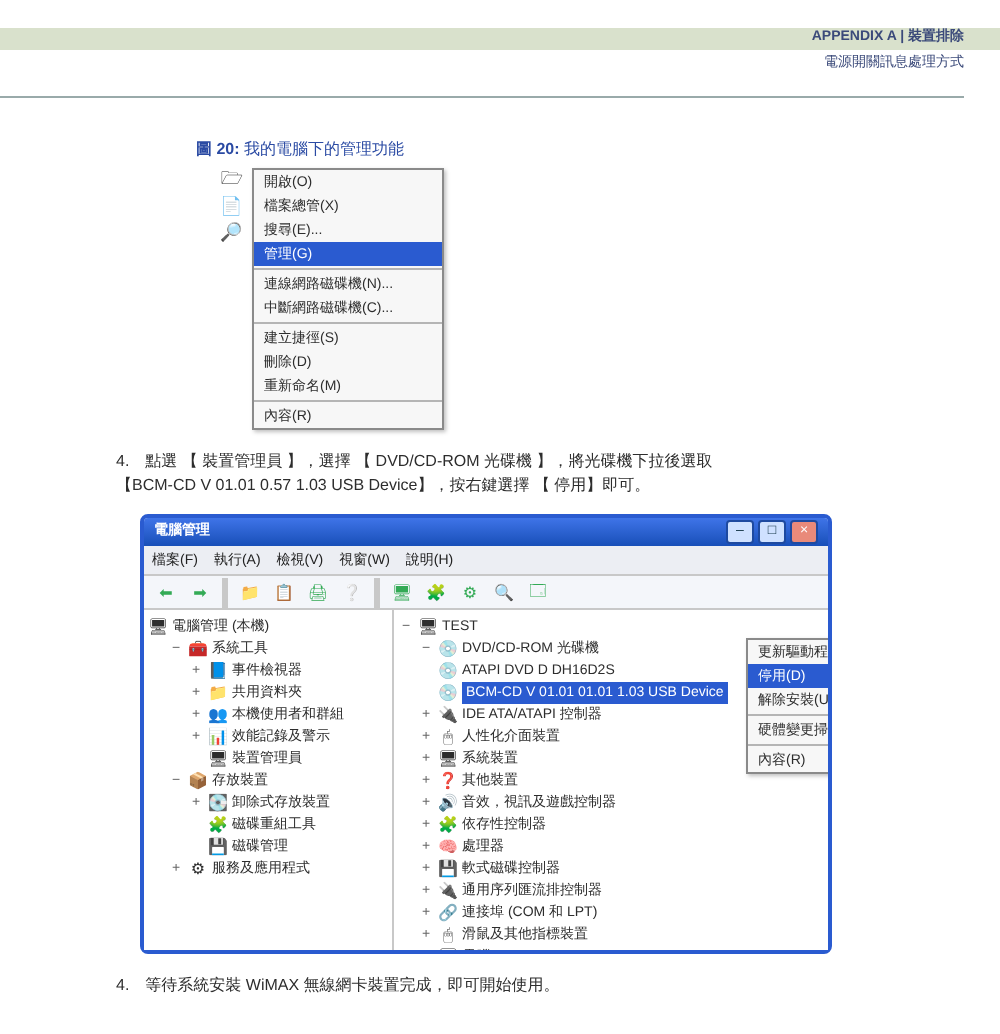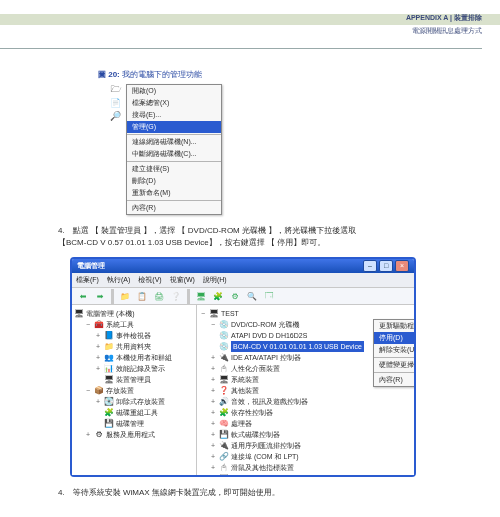--- a/index.html
+++ b/index.html
@@ -174,21 +174,21 @@
     <div class="sep"></div>
     <div class="item">建立捷徑(S)</div>
     <div class="item">刪除(D)</div>
     <div class="item">重新命名(M)</div>
     <div class="sep"></div>
     <div class="item">內容(R)</div>
   </div>
 
   <div class="step">
     <div>4.　點選 【 裝置管理員 】，選擇 【 DVD/CD-ROM 光碟機 】，將光碟機下拉後選取</div>
-    <div>【BCM-CD V 0.57 01.01 1.03 USB Device】，按右鍵選擇 【 停用】即可。</div>
+    <div>【BCM-CD V 01.01 0.57 1.03 USB Device】，按右鍵選擇 【 停用】即可。</div>
   </div>
 
 
   <div class="dm-wrap">
   <div class="dm">
     <div class="dm-title">
       <span>電腦管理</span>
       <span class="wbtn">–</span>
       <span class="wbtn">□</span>
       <span class="wbtn close">×</span>

